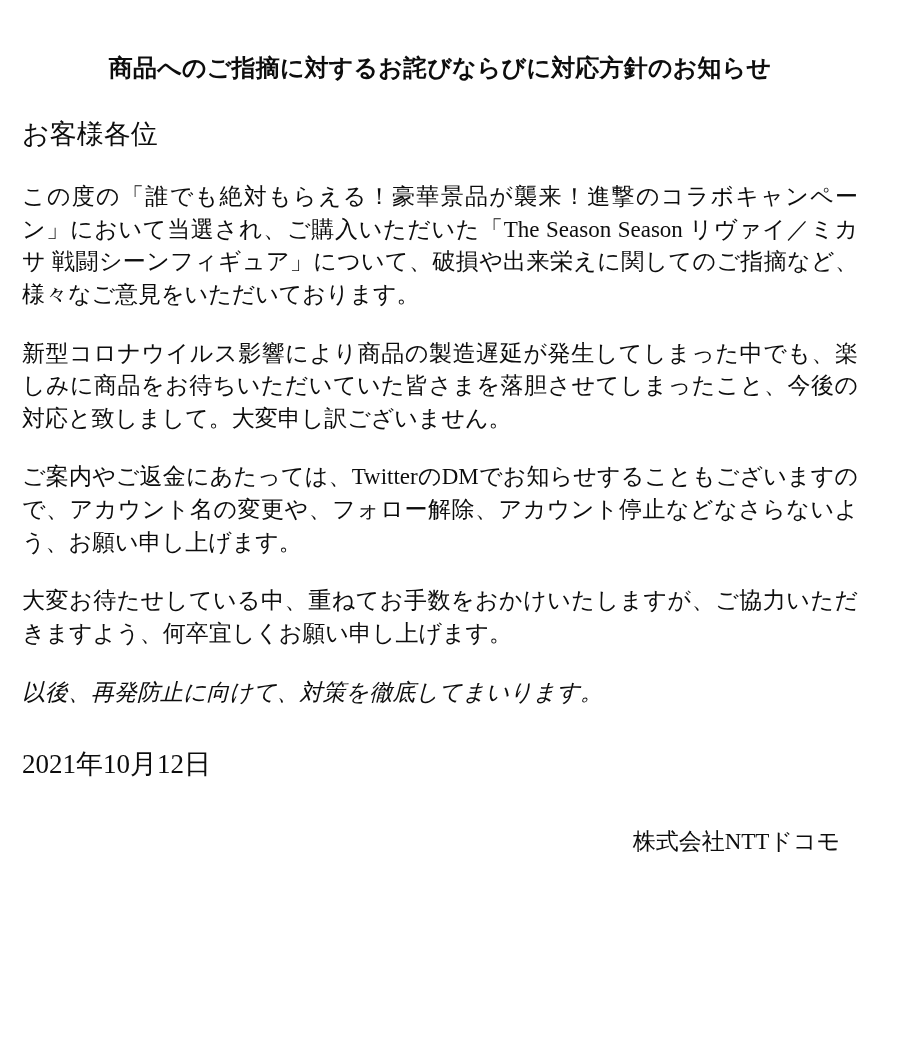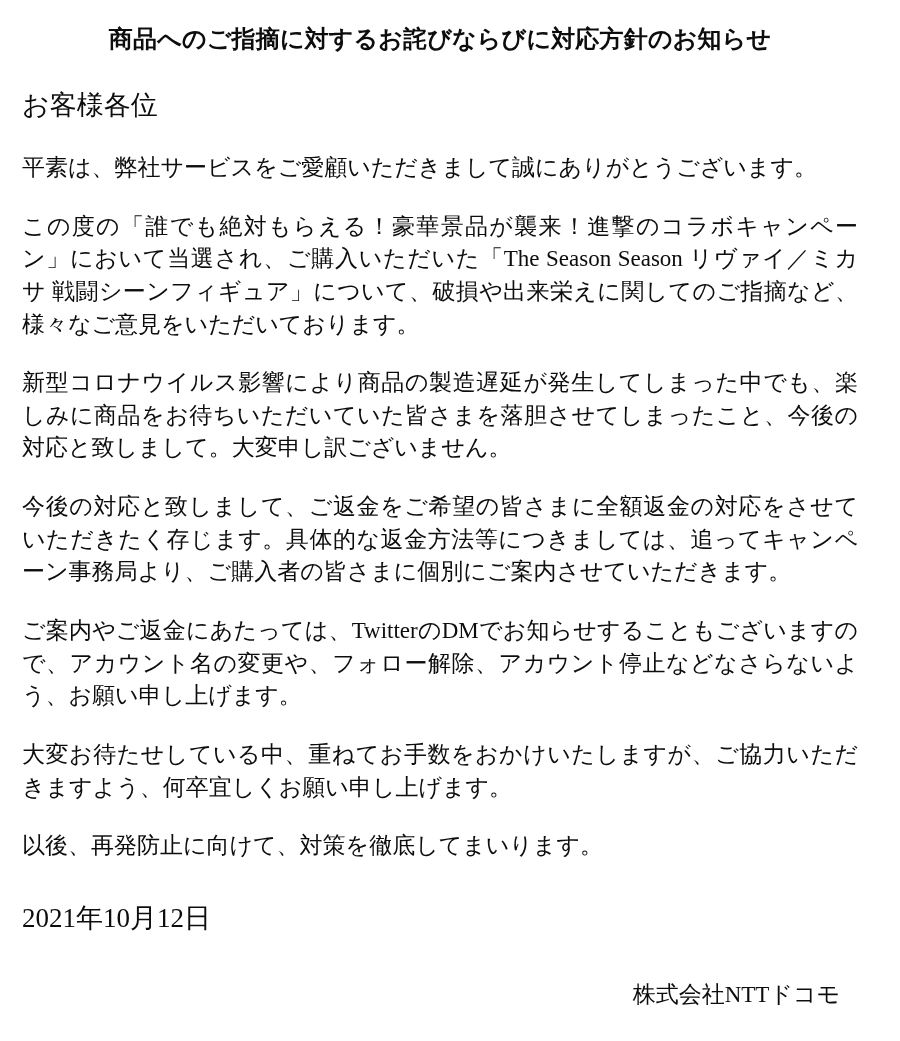--- a/index.html
+++ b/index.html
@@ -11,21 +11,21 @@
     width: 900px;
     height: 1041px;
     font-family: "Liberation Serif", "DejaVu Serif", serif;
     color: #0d0d0d;
     overflow: hidden;
   }
   .page {
     width: 884px;
     height: 1041px;
     box-sizing: border-box;
-    padding: 15px 26px 10px 22px;
+    padding: 44px 26px 10px 22px;
     position: relative;
   }
   .doc-title {
     text-align: center;
     font-size: 24px;
     line-height: 1.35;
     margin: 8px 0 30px 0;
     letter-spacing: 0.2px;
   }
   .salutation {
@@ -36,20 +36,21 @@
   .para {
     font-size: 23px;
     line-height: 1.42;
     margin: 0 0 26px 0;
     text-align: justify;
     text-justify: inter-character;
     letter-spacing: 0px;
   }
   .para.tight {
     margin-bottom: 24px;
+    font-style: italic;
   }
   .para-nojustify {
     text-align: left;
   }
   .date-line {
     font-size: 27px;
     line-height: 1.45;
     margin: 36px 0 0 0;
   }
   .signature {
@@ -65,27 +66,25 @@
 </style>
 </head>
 <body>
 
 <div class="page">
 
   <h1 class="doc-title">商品へのご指摘に対するお詫びならびに対応方針のお知らせ</h1>
 
   <p class="salutation">お客様各位</p>
 
-  <p class="para para-nojustify">平素は、弊社サービスをご愛顧いただきまして誠にありがとうございます。</p>
 
   <p class="para">この度の「誰でも絶対もらえる！豪華景品が襲来！進撃のコラボキャンペーン」において当選され、ご購入いただいた「The Season Season リヴァイ／ミカサ 戦闘シーンフィギュア」について、破損や出来栄えに関してのご指摘など、様々なご意見をいただいております。</p>
 
   <p class="para">新型コロナウイルス影響により商品の製造遅延が発生してしまった中でも、楽しみに商品をお待ちいただいていた皆さまを落胆させてしまったこと、今後の対応と致しまして。大変申し訳ございません。</p>
 
-  <p class="para">今後の対応と致しまして、ご返金をご希望の皆さまに全額返金の対応をさせていただきたく存じます。具体的な返金方法等につきましては、追ってキャンペーン事務局より、ご購入者の皆さまに個別にご案内させていただきます。</p>
 
   <p class="para">ご案内やご返金にあたっては、TwitterのDMでお知らせすることもございますので、アカウント名の変更や、フォロー解除、アカウント停止などなさらないよう、お願い申し上げます。</p>
 
   <p class="para">大変お待たせしている中、重ねてお手数をおかけいたしますが、ご協力いただきますよう、何卒宜しくお願い申し上げます。</p>
 
   <p class="para para-nojustify tight">
     <span>以後、再発防止に向けて、対策を徹底してまいります。</span><br>
   </p>
 
   <p class="date-line">2021年10月12日</p>

